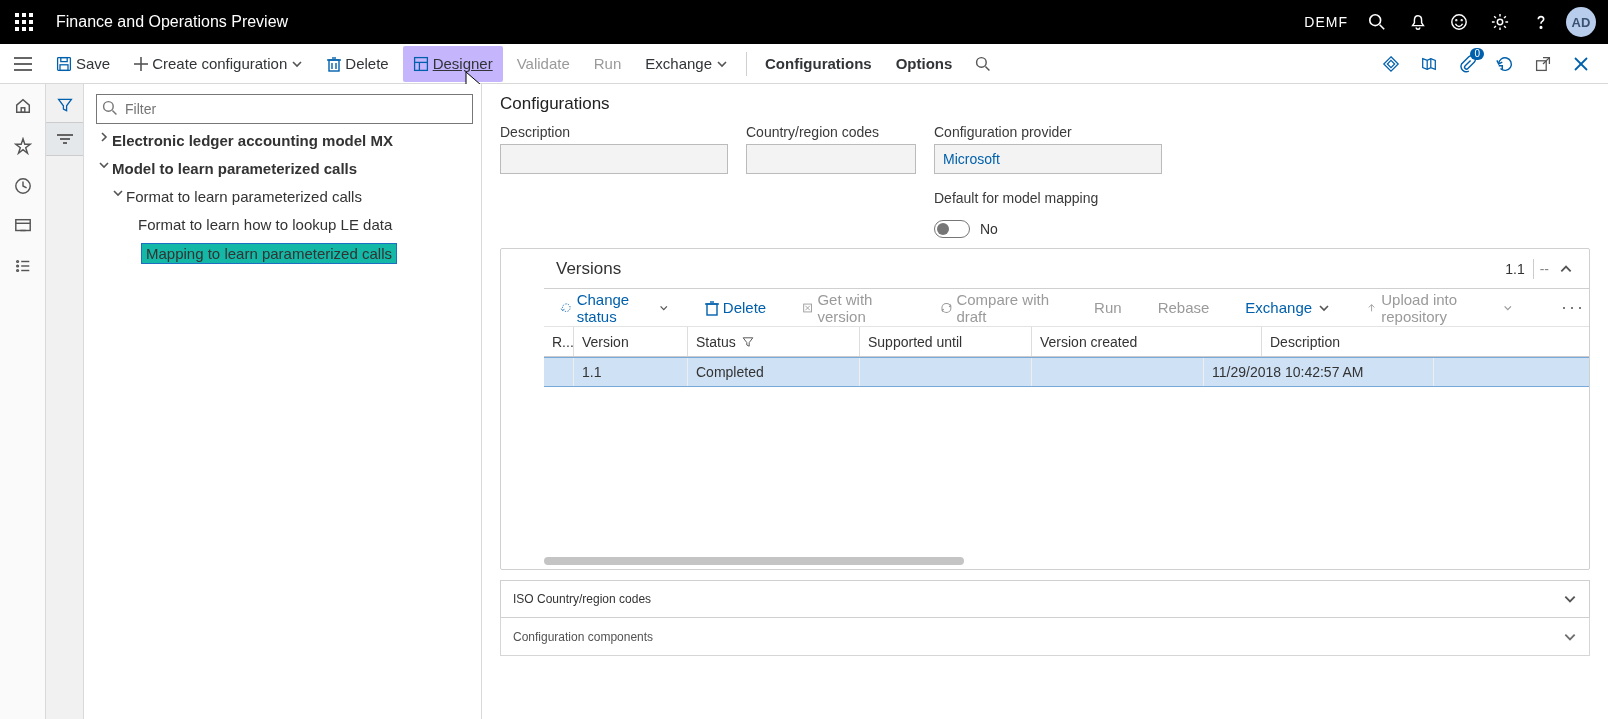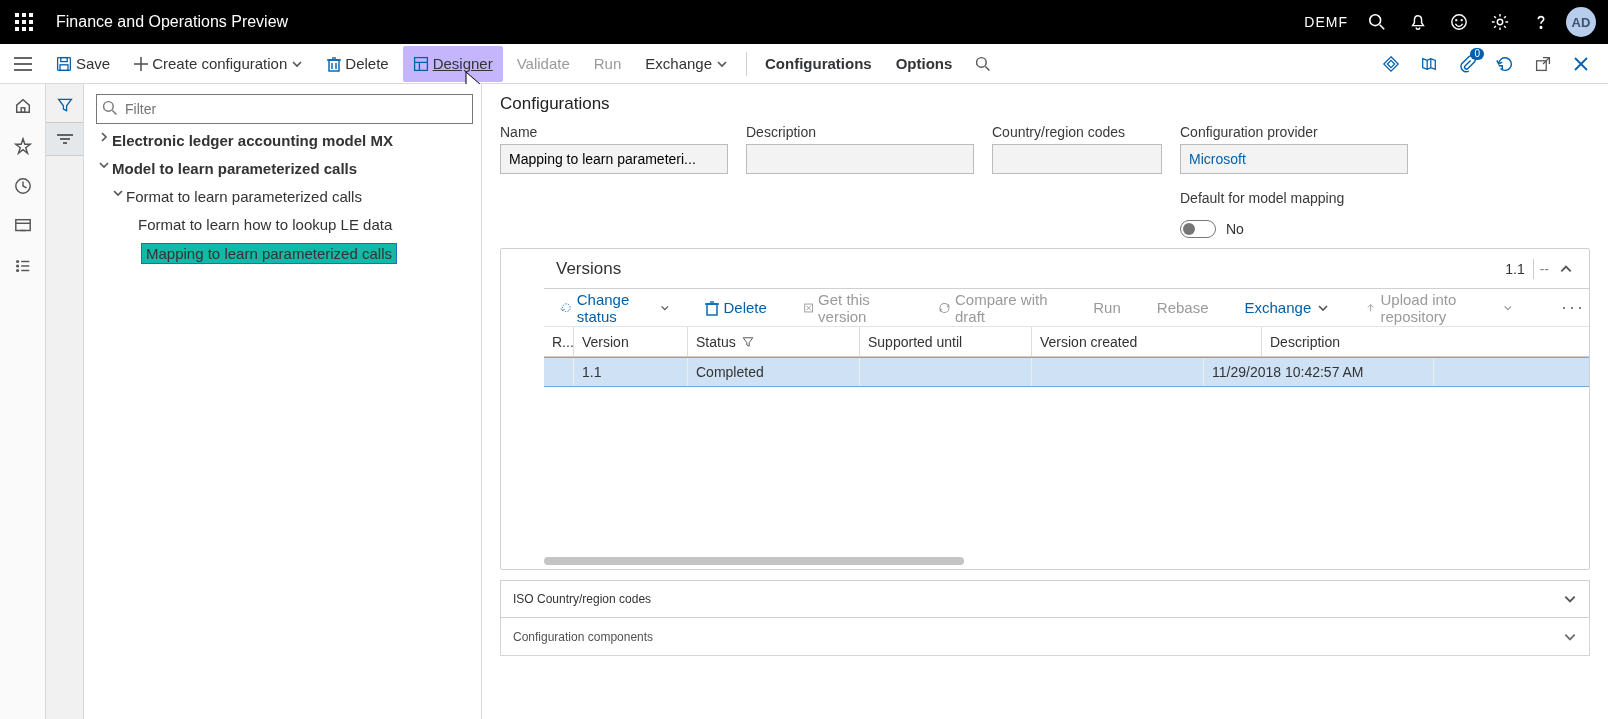--- a/index.html
+++ b/index.html
@@ -376,24 +376,20 @@
       <div class="tree-row selected" style="padding-left:30px">
         <span class="tw"></span>
         <span class="label">Mapping to learn parameterized calls</span>
       </div>
     </div>
   </div>
 
   <div class="content">
     <div class="section-title">Configurations</div>
     <div class="fields">
-      <div class="field name">
-        <label>Name</label>
-        <input type="text" readonly="" value="Mapping to learn parameteri..." style="">
-      </div>
       <div class="field desc">
         <label>Description</label>
         <input type="text" readonly="" value="" style="">
       </div>
       <div class="field country">
         <label>Country/region codes</label>
         <input type="text" readonly="" value="" style="">
       </div>
       <div class="field provider">
         <label>Configuration provider</label>
@@ -438,21 +434,21 @@
               <line x1="0" y1="4" x2="14" y2="4"></line>
               <line x1="5" y1="2" x2="9" y2="2"></line>
             </svg>
           <span>Delete</span>
         </div>
         <div class="vt-btn disabled">
           <svg width="14" height="14" viewBox="0 0 20 20" fill="none" stroke="#9a9a9a" stroke-width="1.6">
               <rect x="3" y="3" width="14" height="14"></rect>
               <path d="M6 6l8 8M6 14l8-8"></path>
             </svg>
-          <span>Get this version</span>
+          <span>Get with version</span>
         </div>
         <div class="vt-btn disabled">
           <svg width="16" height="16" viewBox="0 0 20 20" fill="none" stroke="#9a9a9a" stroke-width="1.6">
               <path d="M3 10a7 7 0 0 1 14 0M17 10a7 7 0 0 1-14 0"></path>
               <polyline points="15,4 17,7 14,8"></polyline>
               <polyline points="5,16 3,13 6,12"></polyline>
             </svg>
           <span>Compare with draft</span>
         </div>
         <div class="vt-btn disabled">

